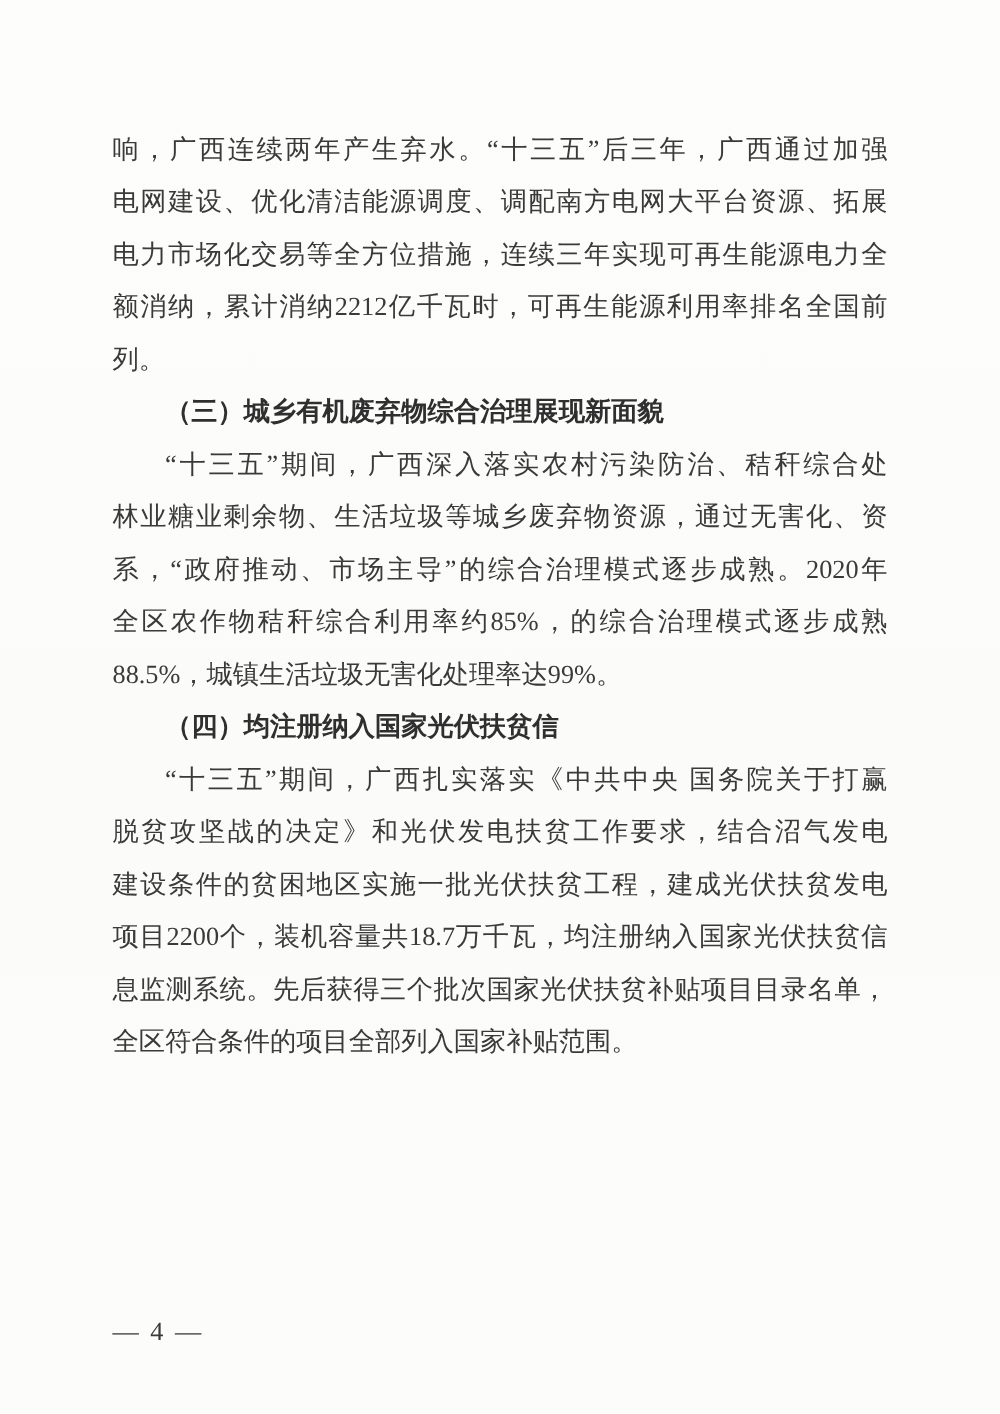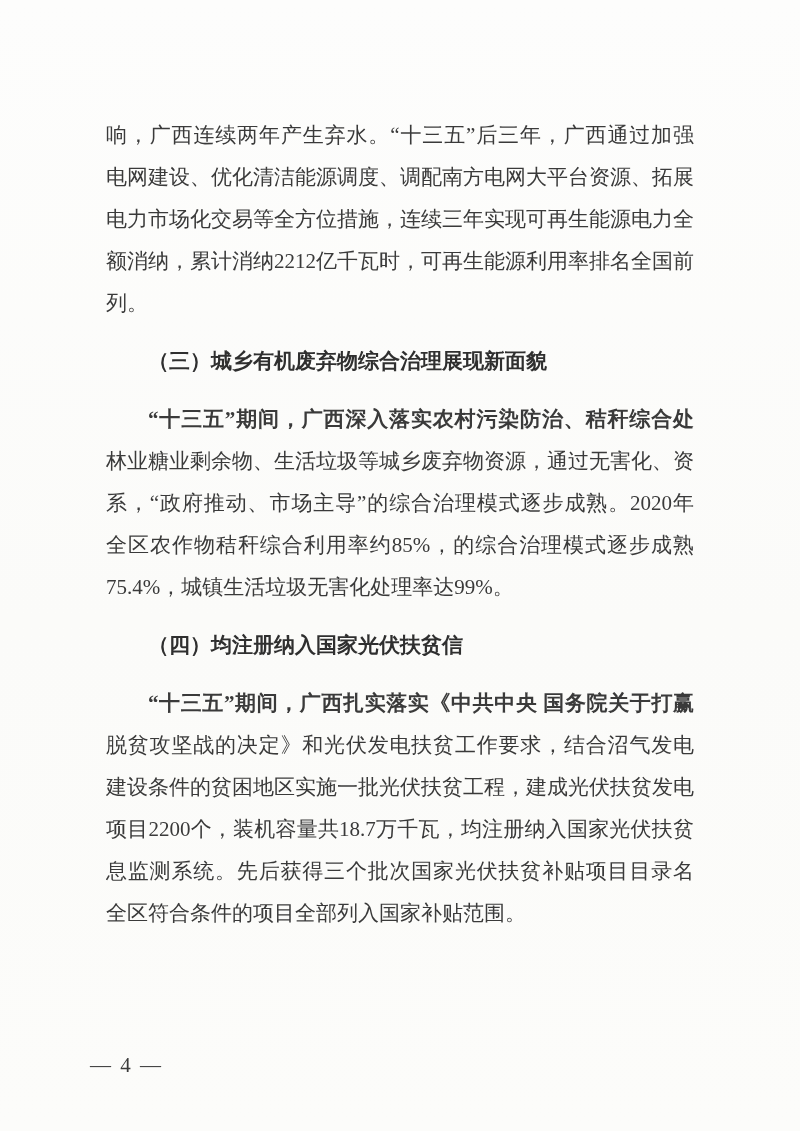--- a/index.html
+++ b/index.html
@@ -17,34 +17,34 @@
     position: absolute;
     inset: 0;
     background: linear-gradient(180deg, #fdfdfc 0%, #fbfbf9 55%, #fcfcfa 100%);
   }
   .content {
     position: absolute;
     left: 90px;
     top: 98px;
     width: 620px;
   }
-  .para { margin: 16px; padding: 0; }
+  .para { margin: 0; padding: 0; }
   .line {
     height: 42px;
     line-height: 42px;
     font-size: 21px;
     overflow: hidden;
     text-align: justify;
     text-align-last: justify;
   }
   .line.end {
     text-align: left;
     text-align-last: left;
   }
-  .line.indent { text-indent: 2em; font-weight: bold; }
+  .line.indent { text-indent: 2em; }
   .line.heading {
     font-weight: bold;
     color: #2f2f2f;
     text-align: center;
     text-align-last: left;
     text-indent: 2em;
   }
   .footer {
     position: absolute;
     left: 90px;
@@ -72,21 +72,21 @@
 
     <div class="para">
       <div class="line heading">（三）城乡有机废弃物综合治理展现新面貌</div>
     </div>
 
     <div class="para">
       <div class="line indent">“十三五”期间，广西深入落实农村污染防治、秸秆综合处</div>
       <div class="line">林业糖业剩余物、生活垃圾等城乡废弃物资源，通过无害化、资</div>
       <div class="line">系，“政府推动、市场主导”的综合治理模式逐步成熟。2020年</div>
       <div class="line">全区农作物秸秆综合利用率约85%，的综合治理模式逐步成熟</div>
-      <div class="line end">75.4%，城镇生活垃圾无害化处理率达99%。</div>
+      <div class="line end">88.5%，城镇生活垃圾无害化处理率达99%。</div>
     </div>
 
     <div class="para">
       <div class="line heading">（四）均注册纳入国家光伏扶贫信</div>
     </div>
 
     <div class="para">
       <div class="line indent">“十三五”期间，广西扎实落实《中共中央 国务院关于打赢</div>
       <div class="line">脱贫攻坚战的决定》和光伏发电扶贫工作要求，结合沼气发电</div>
       <div class="line">建设条件的贫困地区实施一批光伏扶贫工程，建成光伏扶贫发电</div>

